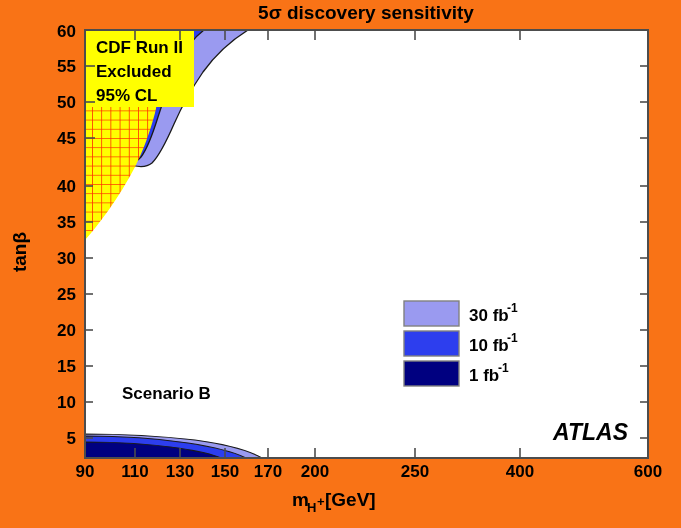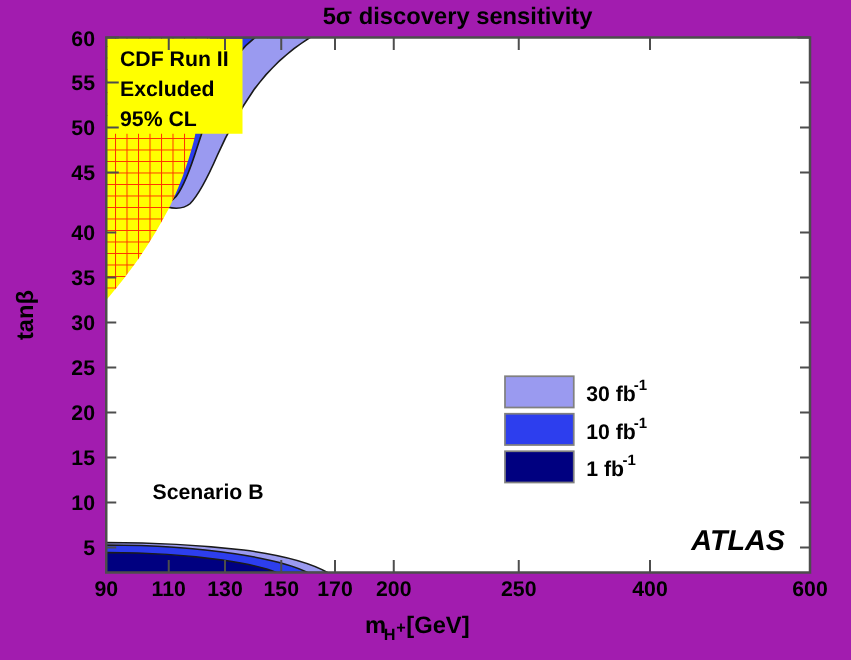--- a/index.html
+++ b/index.html
@@ -10,21 +10,21 @@
   body {
     width: 681px;
     height: 528px;
     overflow: hidden;
     font-family: "Liberation Sans", sans-serif;
   }
   #figure {
     position: relative;
     width: 681px;
     height: 528px;
-    background: #a21caf;
+    background: #f97316;
   }
   svg#plot {
     position: absolute;
     left: 0;
     top: 0;
     width: 681px;
     height: 528px;
     display: block;
   }
   .title-text {

